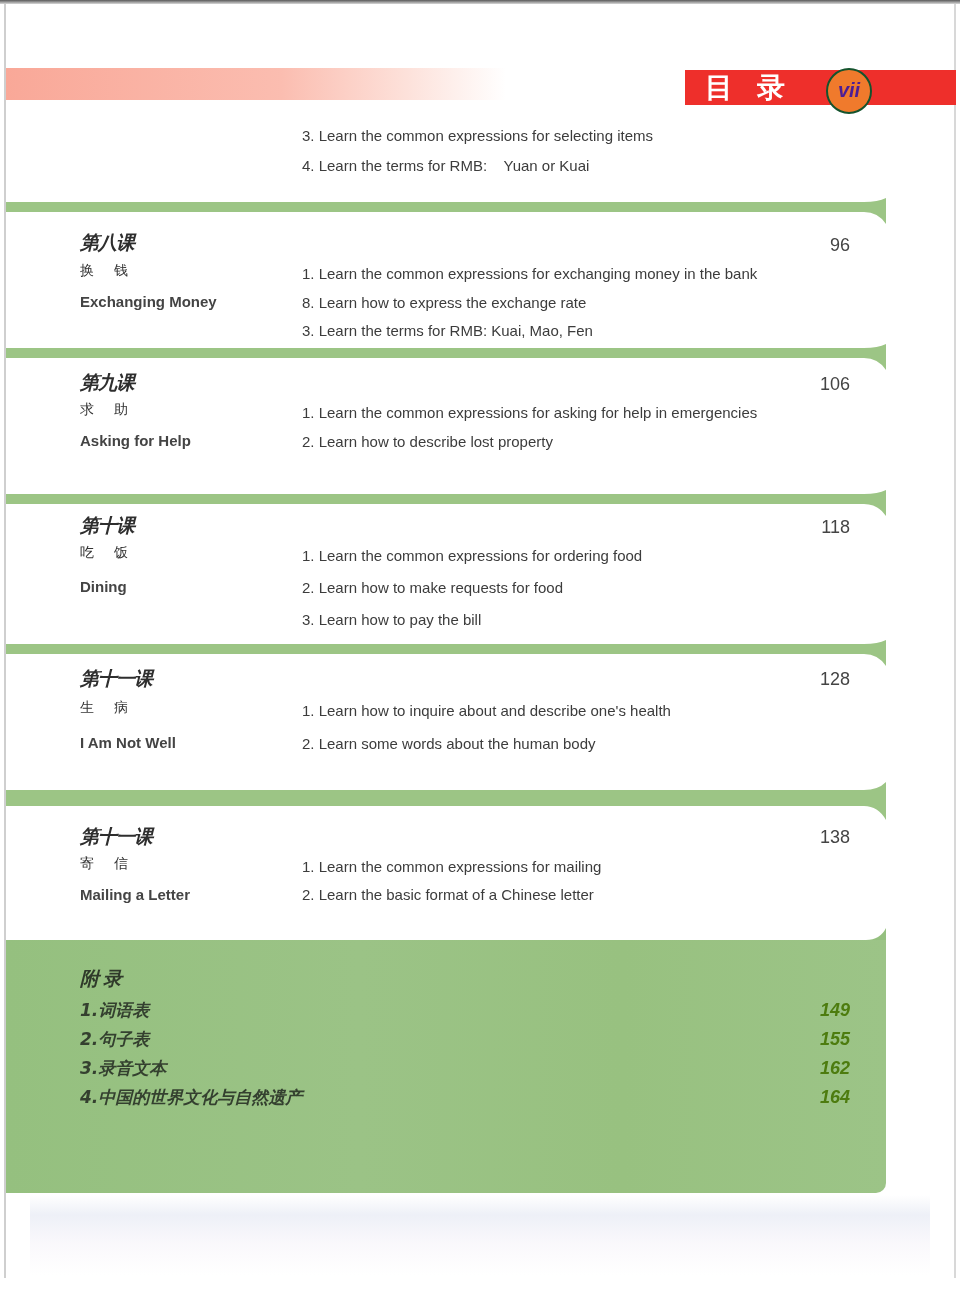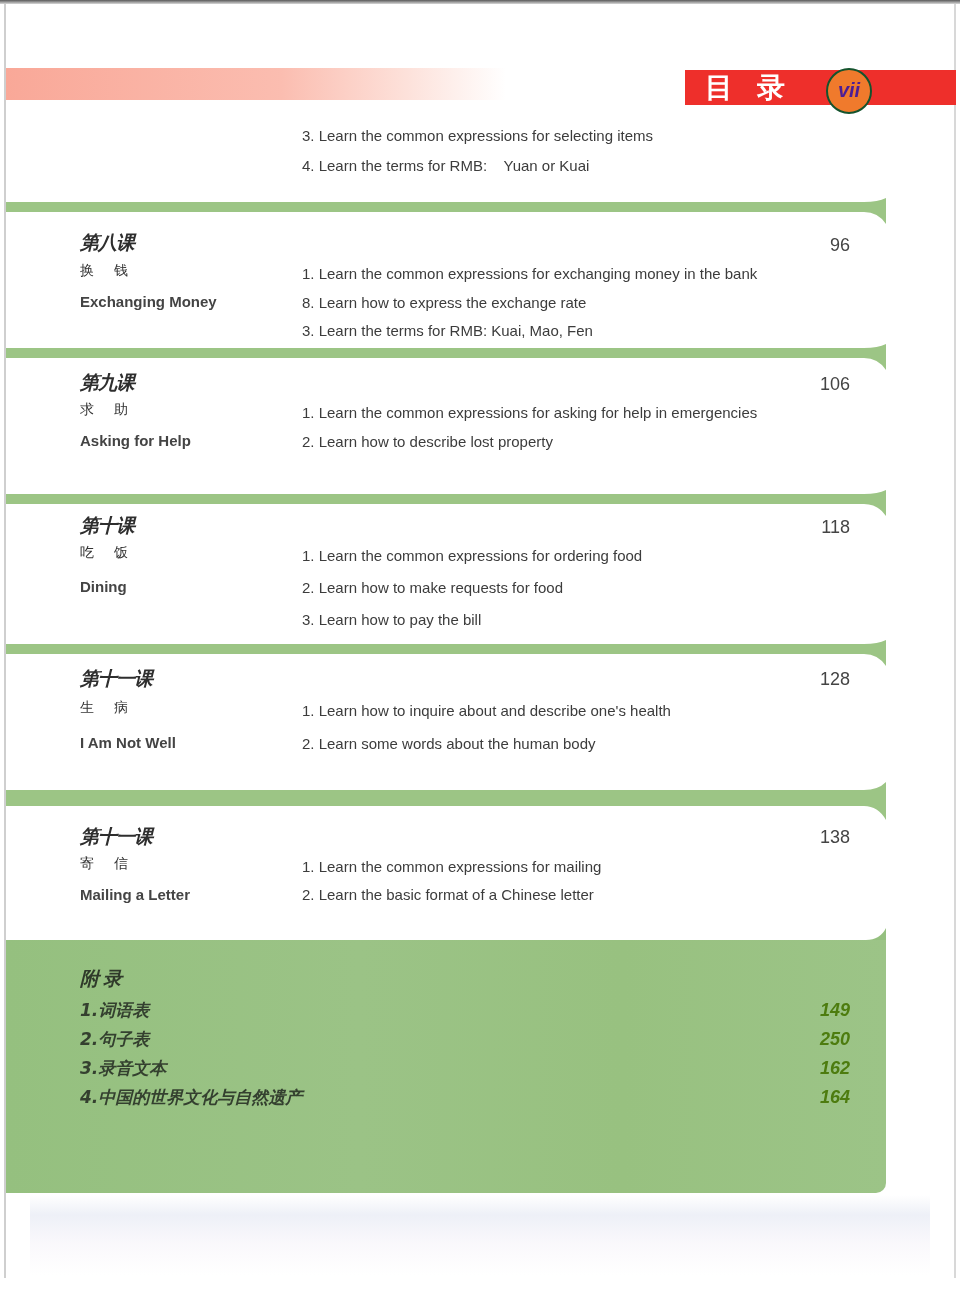--- a/index.html
+++ b/index.html
@@ -185,21 +185,21 @@
       <path d="M0 12 H860 Q874 12 880 0 V14 H0 Z" fill="#95c07f"></path>
     </svg>
 </div>
 <div class="appendix"></div>
 <div class="app-title">附录</div>
 
 <div class="app-item" style="top:999px">1.词语表</div>
 <div class="app-pg" style="top:1000px">149</div>
 
 <div class="app-item" style="top:1028px">2.句子表</div>
-<div class="app-pg" style="top:1029px">250</div>
+<div class="app-pg" style="top:1029px">155</div>
 
 <div class="app-item" style="top:1057px">3.录音文本</div>
 <div class="app-pg" style="top:1058px">162</div>
 
 <div class="app-item" style="top:1086px">4.中国的世界文化与自然遗产</div>
 <div class="app-pg" style="top:1087px">164</div>
 
 <div class="bottom-fade"></div>
 <div class="page-bottom-edge"></div>
 

